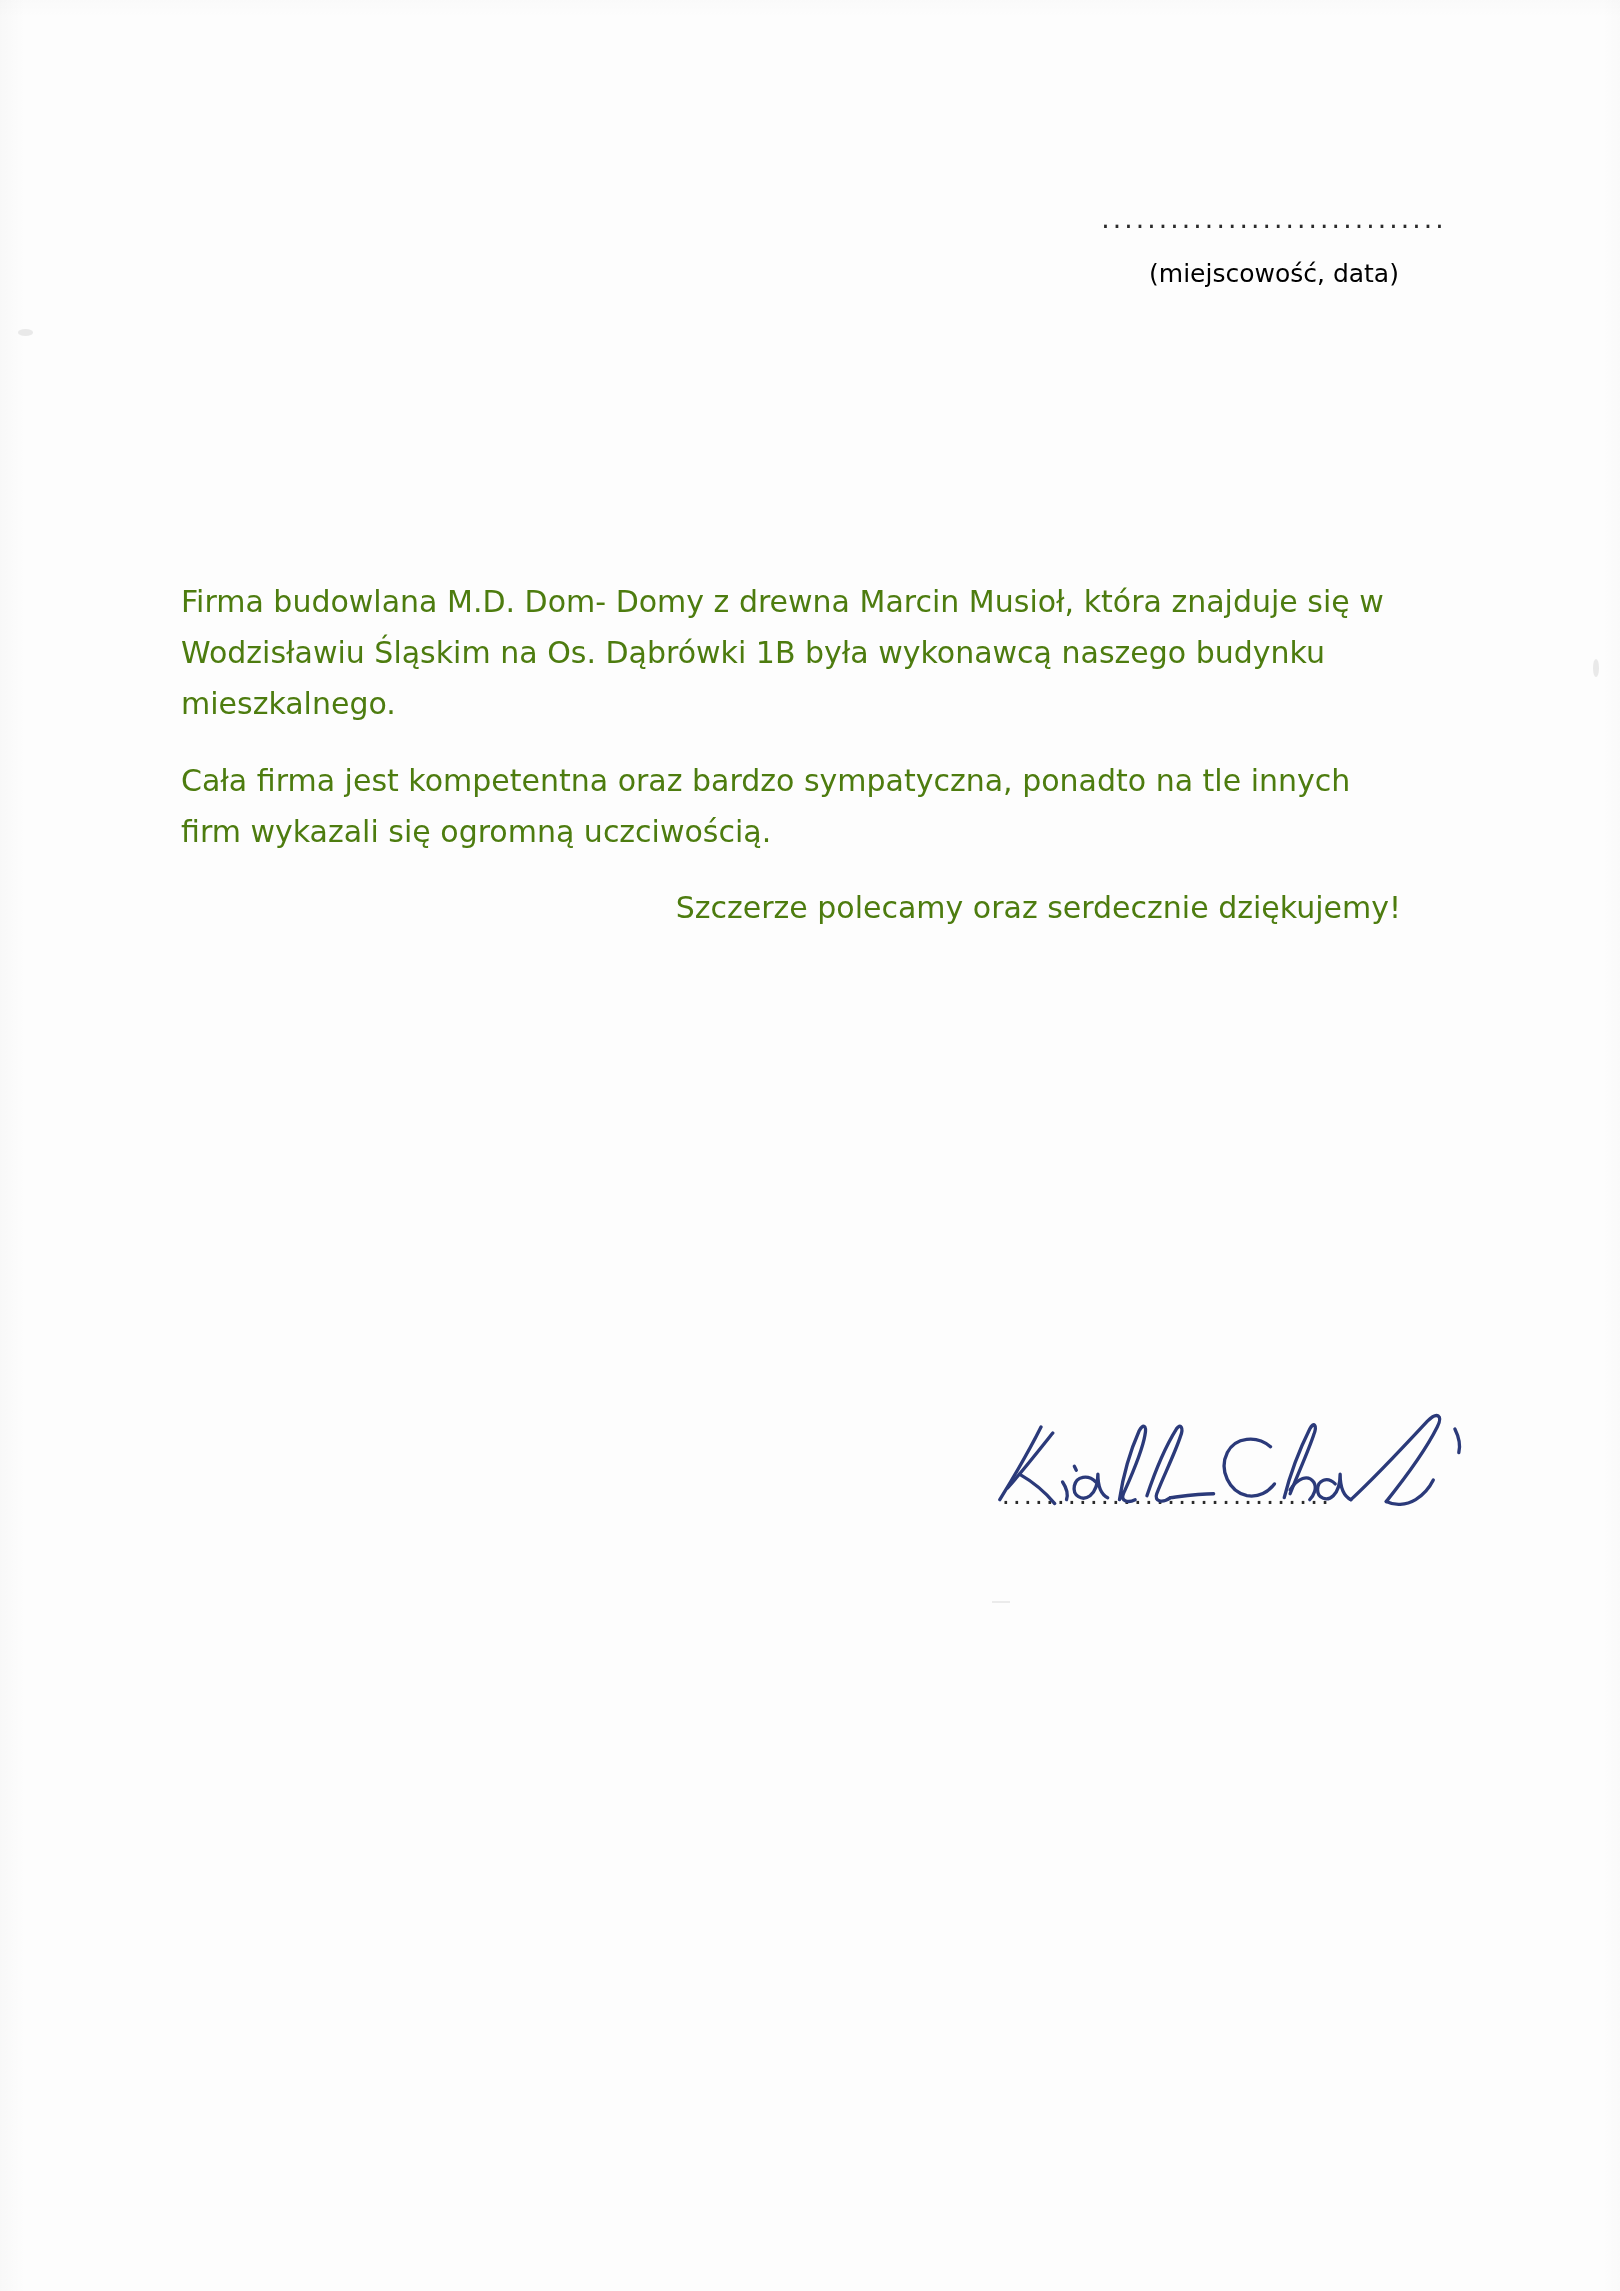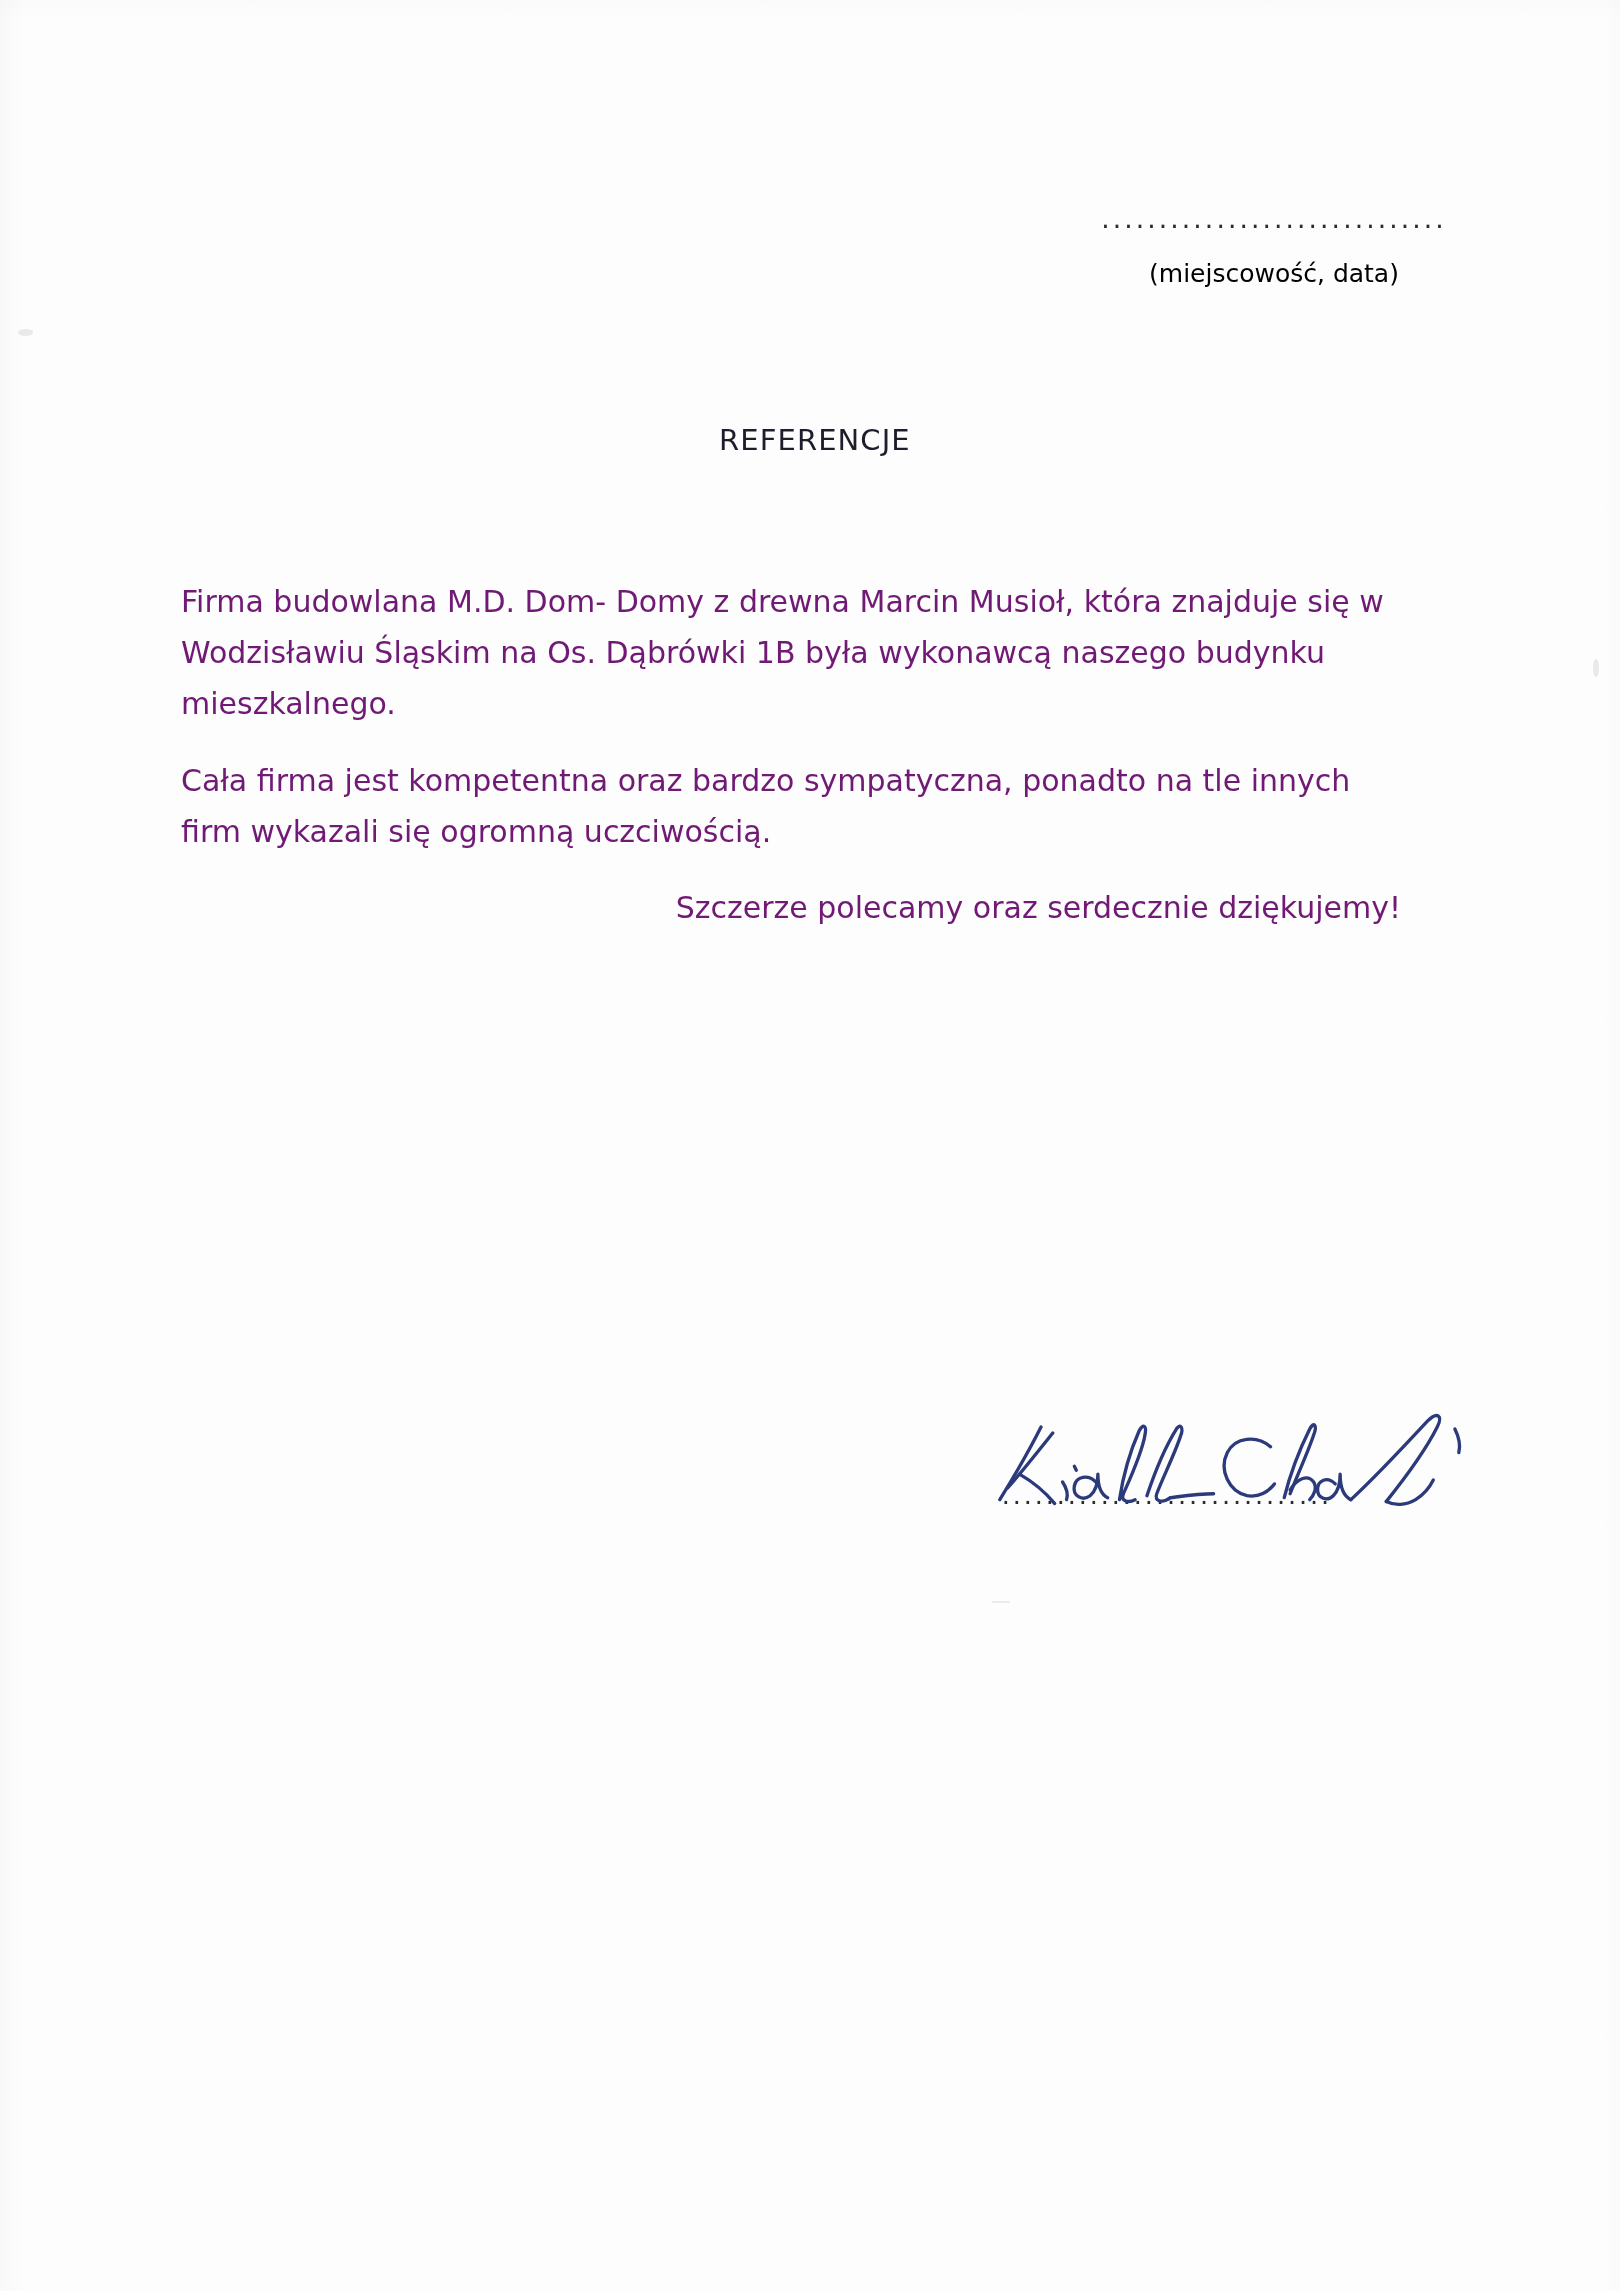--- a/index.html
+++ b/index.html
@@ -75,21 +75,21 @@
     padding-left: 9.8px;
   }
 
   .body-text {
     position: absolute;
     left: 181px;
     top: 576px;
     width: 1225px;
     font-size: 30px;
     line-height: 51px;
-    color: #701a75;
+    color: #4d7c0f;
   }
   .body-text p {
     margin: 0 0 25.5px 0;
     max-width: 1220px;
   }
   .body-text p:last-child { margin-bottom: 0; text-align: right; }
 
   .p1 { max-width: 1201px; }
   .p2 { max-width: 1225px; }
   .p3 { max-width: 1206px; }
@@ -129,21 +129,20 @@
 
   <div class="speck" style="left:17.6px; top:329px; width:15.7px; height:6.9px;"></div>
   <div class="speck" style="left:1593px; top:659px; width:5.9px; height:17.6px;"></div>
   <div class="faint-mark" style="left:992px; top:1601px; width:17.6px; height:2px;"></div>
 
   <div class="date-block">
     <div class="dotted-line">..............................</div>
     <div class="date-label">(miejscowość, data)</div>
   </div>
 
-  <div class="title">REFERENCJE</div>
 
   <div class="body-text">
     <p class="p1">Firma budowlana M.D. Dom- Domy z drewna Marcin Musioł, która znajduje się w Wodzisławiu Śląskim na Os. Dąbrówki 1B była wykonawcą naszego budynku mieszkalnego.</p>
     <p class="p3">Cała firma jest kompetentna oraz bardzo sympatyczna, ponadto na tle innych firm wykazali się ogromną uczciwością.</p>
     <p class="p4">Szczerze polecamy oraz serdecznie dziękujemy!</p>
   </div>
 
   <div class="signature-area">
     <div class="sig-dots">..............................</div>
     <svg class="sig-ink" width="510" height="167" viewBox="0 0 520 170" fill="none">

